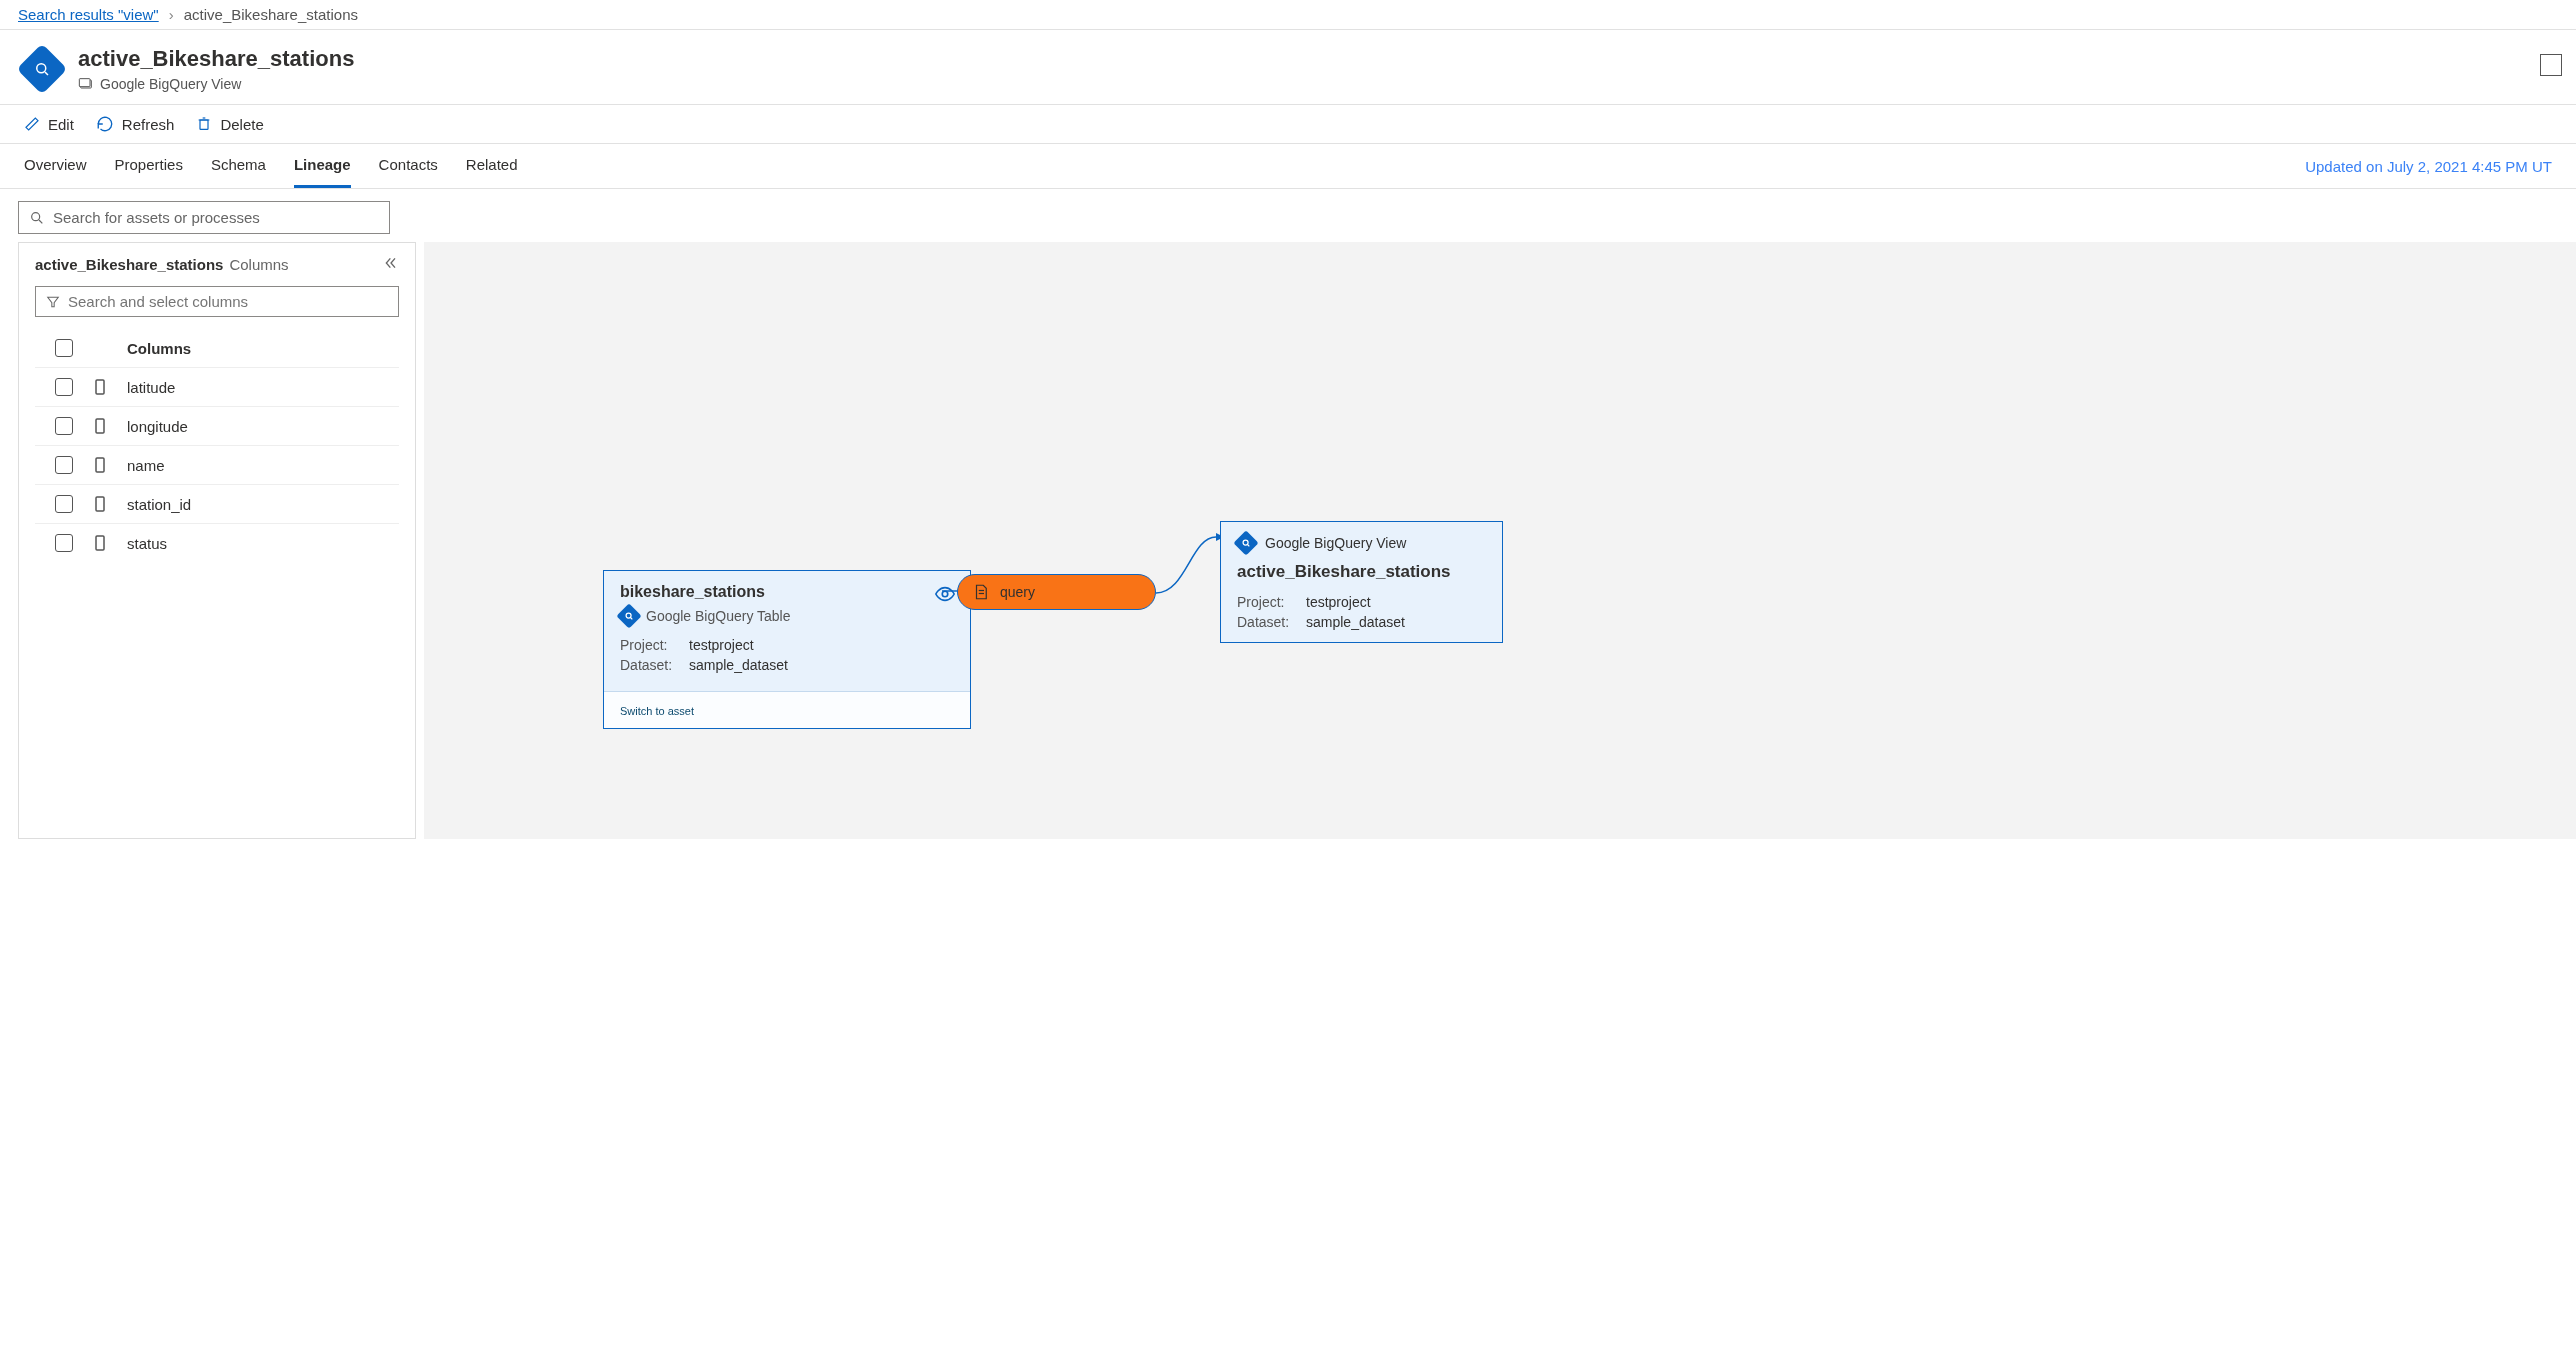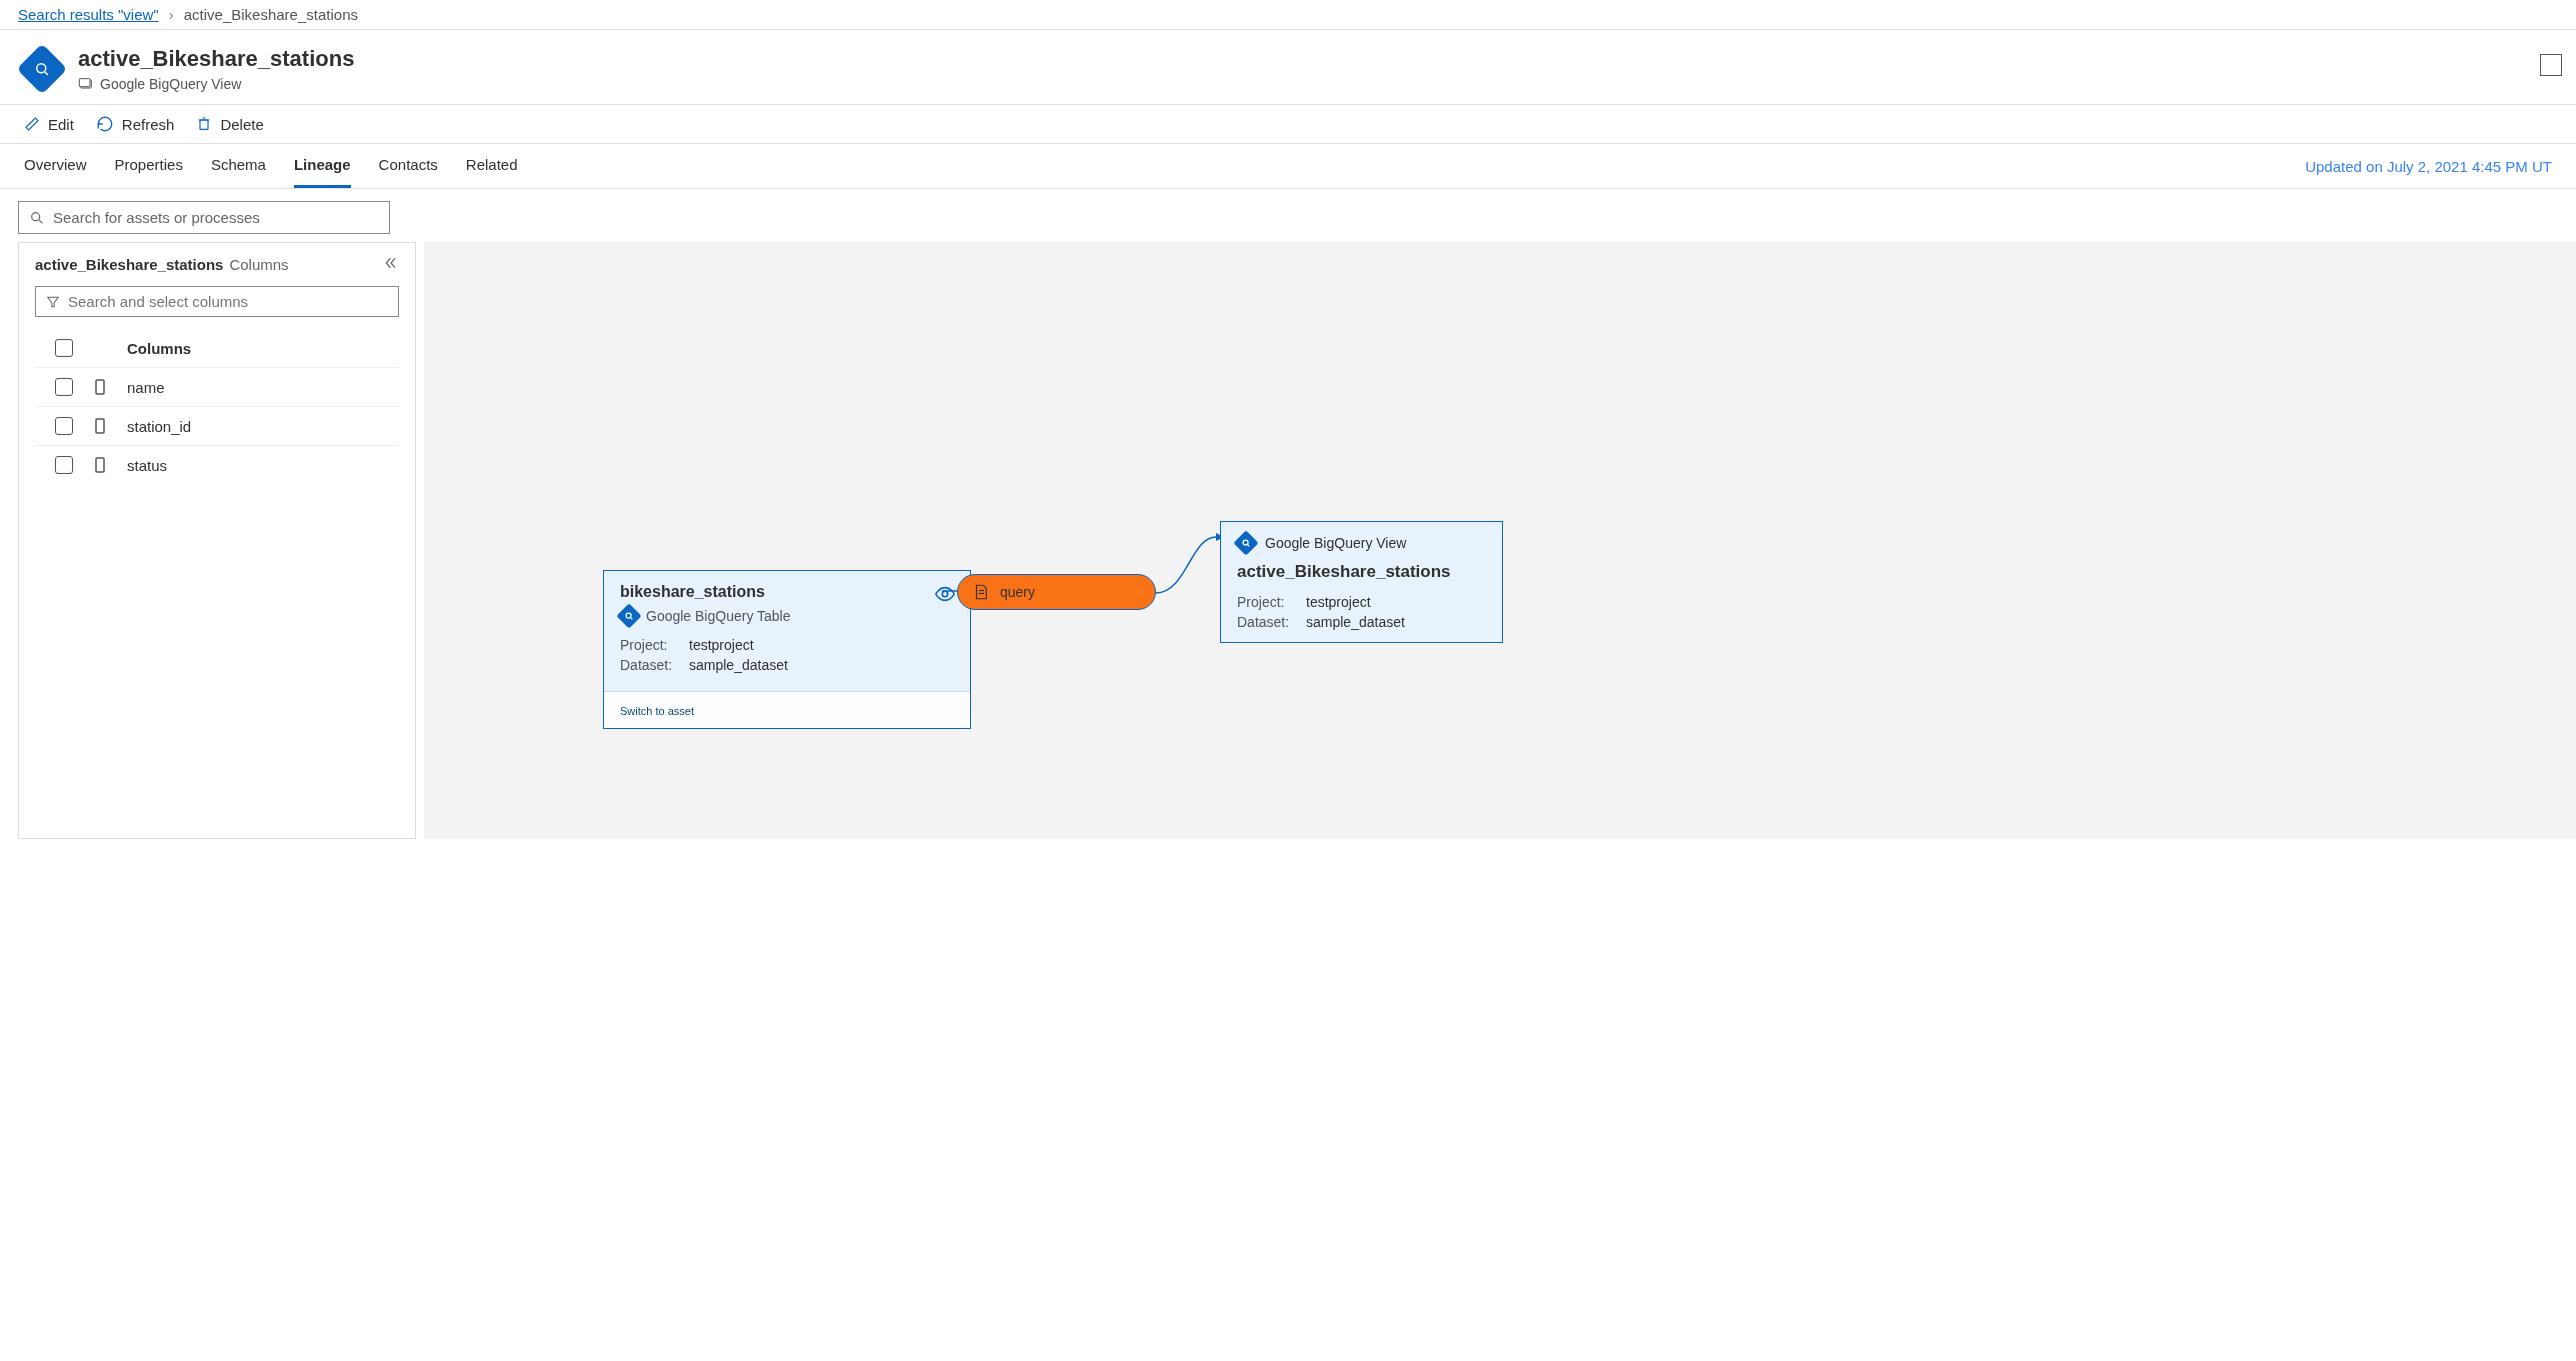--- a/index.html
+++ b/index.html
@@ -276,20 +276,38 @@
     </div>
 
     <div id="col-rows">
         <div class="col-row">
           <div class="cb"></div>
           <span class="col-icon">
             <svg width="10" height="16" viewBox="0 0 10 16" fill="none" stroke="#555" stroke-width="1.5">
               <rect x="1" y="1" width="8" height="14" rx="1"></rect>
             </svg>
           </span>
+          <span class="col-name">latitude</span>
+        </div>
+        <div class="col-row">
+          <div class="cb"></div>
+          <span class="col-icon">
+            <svg width="10" height="16" viewBox="0 0 10 16" fill="none" stroke="#555" stroke-width="1.5">
+              <rect x="1" y="1" width="8" height="14" rx="1"></rect>
+            </svg>
+          </span>
+          <span class="col-name">longitude</span>
+        </div>
+        <div class="col-row">
+          <div class="cb"></div>
+          <span class="col-icon">
+            <svg width="10" height="16" viewBox="0 0 10 16" fill="none" stroke="#555" stroke-width="1.5">
+              <rect x="1" y="1" width="8" height="14" rx="1"></rect>
+            </svg>
+          </span>
           <span class="col-name">name</span>
         </div>
         <div class="col-row">
           <div class="cb"></div>
           <span class="col-icon">
             <svg width="10" height="16" viewBox="0 0 10 16" fill="none" stroke="#555" stroke-width="1.5">
               <rect x="1" y="1" width="8" height="14" rx="1"></rect>
             </svg>
           </span>
           <span class="col-name">station_id</span>

